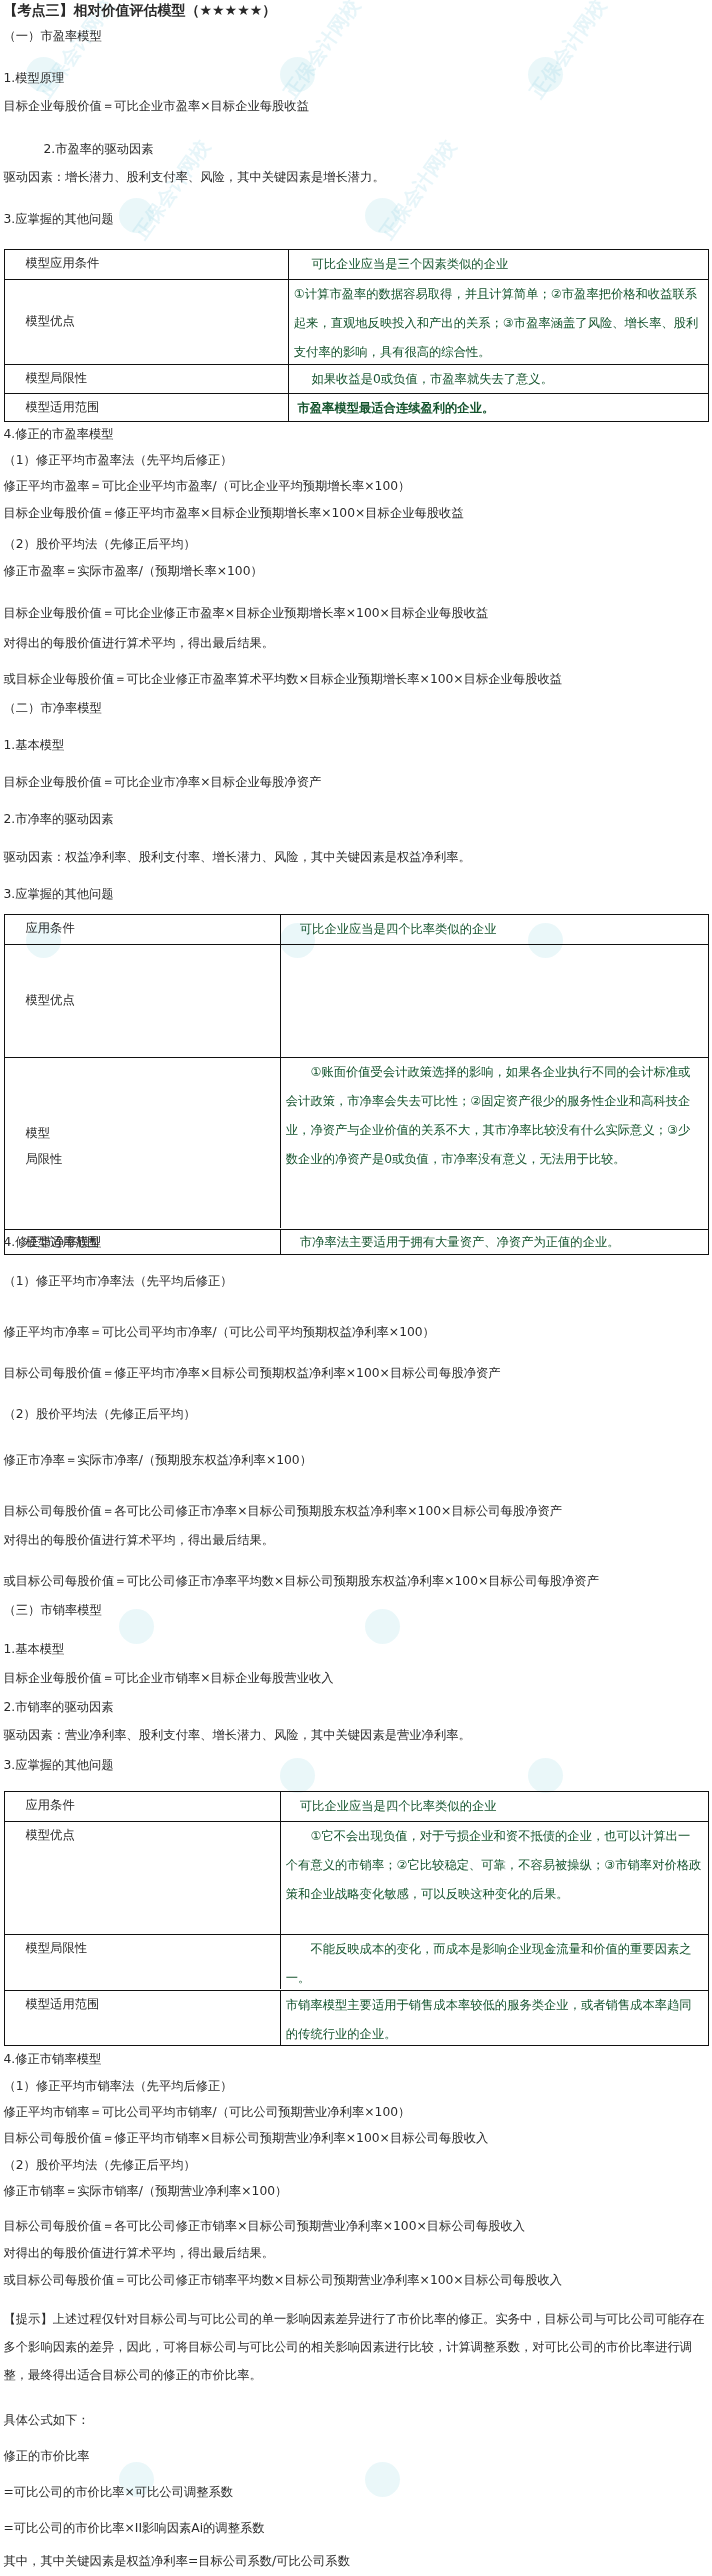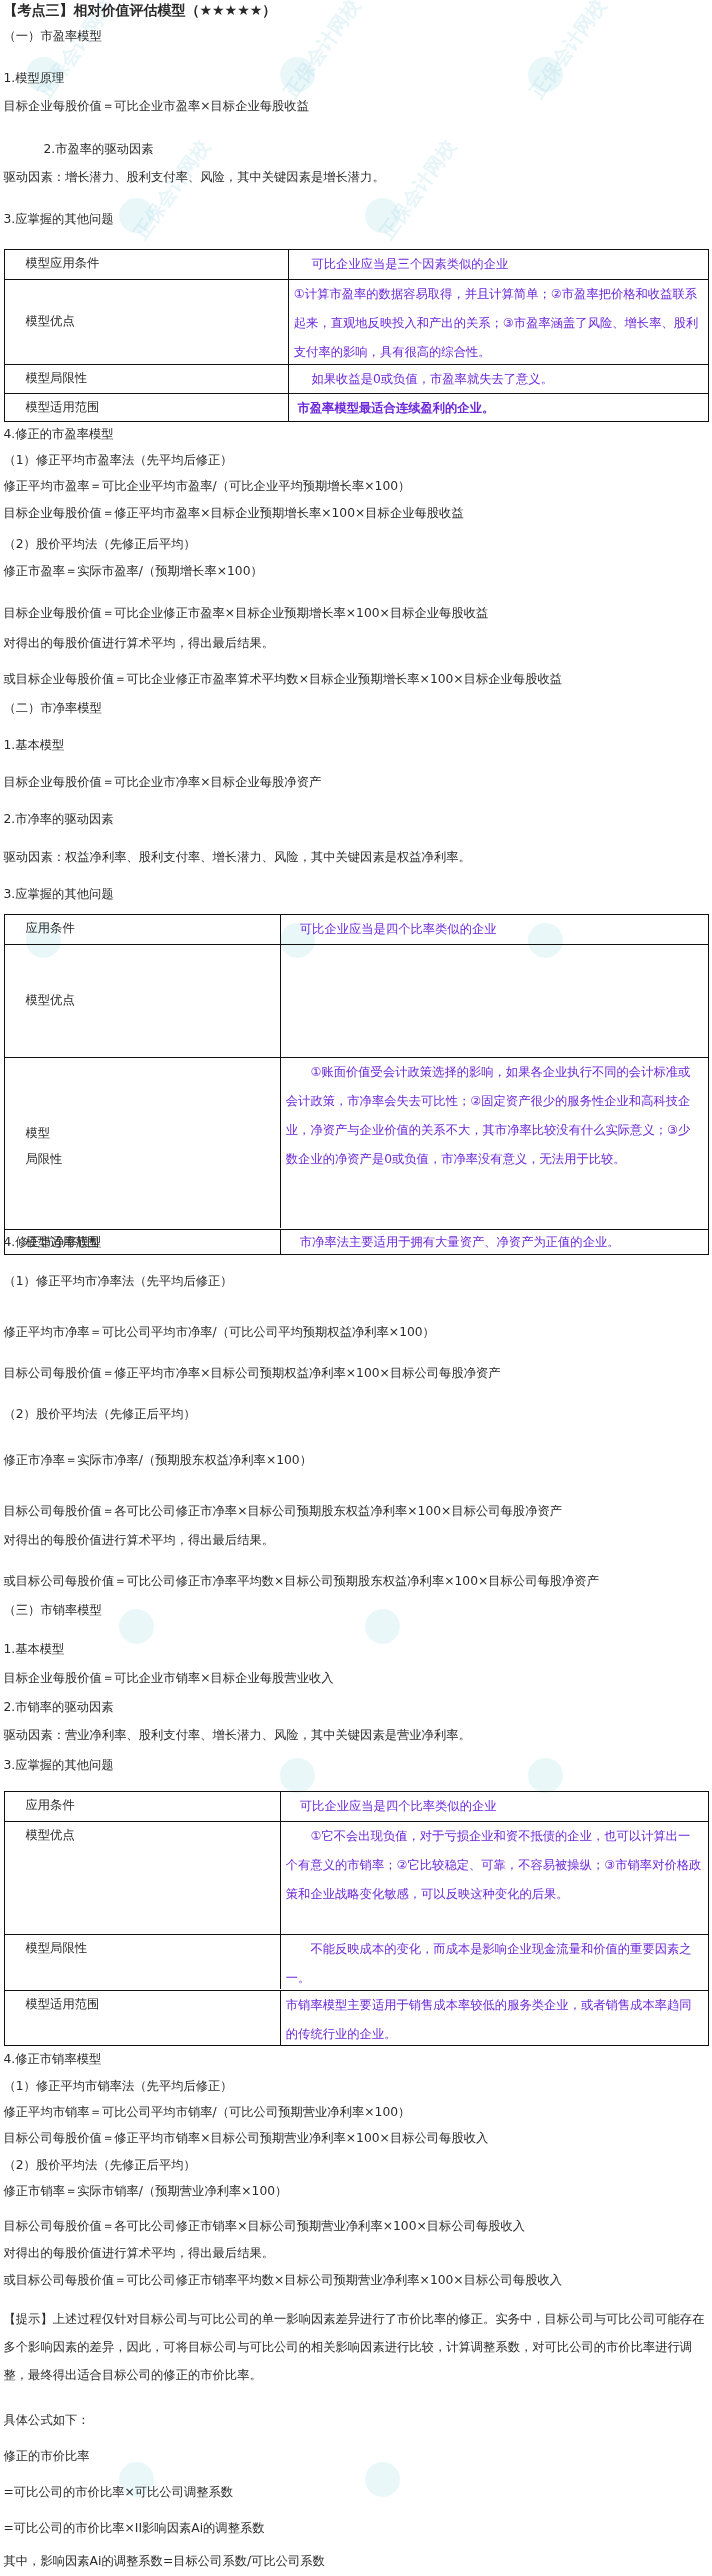--- a/index.html
+++ b/index.html
@@ -6,21 +6,21 @@
   body { width:712px; height:2576px; position:relative; overflow:hidden;
          font-family:"DejaVu Sans", "Liberation Sans", sans-serif; color:#222; }
   .line { position:absolute; left:3.5px; font-size:12.3px; line-height:17.6px; white-space:nowrap; color:#2a2a2a; }
   .title { font-size:14px; font-weight:bold; top:1.8px; }
   .tbl { position:absolute; left:3.5px; width:705px; border:1.3px solid #111; box-sizing:border-box; }
   .tr { position:absolute; left:0; right:0; border-top:1.3px solid #111; box-sizing:border-box; }
   .tr.first { border-top:none; }
   .c1 { position:absolute; left:0; top:0; bottom:0; border-right:1.3px solid #111; box-sizing:border-box; }
   .c2 { position:absolute; top:0; bottom:0; right:0; box-sizing:border-box; }
   .cl { position:absolute; left:35px; font-size:12.3px; line-height:17.6px; white-space:nowrap; color:#2a2a2a; }
-  .cr { position:absolute; left:5.3px; right:5.3px; font-size:12.3px; color:#6d28d9; line-height:29px; }
+  .cr { position:absolute; left:5.3px; right:5.3px; font-size:12.3px; color:#14532d; line-height:29px; }
   .wm { position:absolute; color:rgba(120,200,220,0.18); font-size:19.3px; font-weight:bold;
         transform:rotate(-55deg); white-space:nowrap; pointer-events:none; }
   .wmc { position:absolute; width:35px; height:35px; border-radius:50%; background:rgba(140,210,220,0.18); pointer-events:none; }
 </style>
 </head>
 <body>
 
 <div>
   <div class="wm" style="left:17.6px;top:35px;">正保会计网校</div>
   <div class="wm" style="left:264px;top:35px;">正保会计网校</div>
@@ -197,14 +197,14 @@
 <div class="line" style="top:2183px;">修正市销率＝实际市销率/（预期营业净利率×100）</div>
 <div class="line" style="top:2218px;">目标公司每股价值＝各可比公司修正市销率×目标公司预期营业净利率×100×目标公司每股收入</div>
 <div class="line" style="top:2245px;">对得出的每股价值进行算术平均，得出最后结果。</div>
 <div class="line" style="top:2272px;">或目标公司每股价值＝可比公司修正市销率平均数×目标公司预期营业净利率×100×目标公司每股收入</div>
 
 <div style="position:absolute;left:3.5px;top:2305px;width:705px;font-size:12.3px;line-height:28px;color:#2a2a2a;">【提示】上述过程仅针对目标公司与可比公司的单一影响因素差异进行了市价比率的修正。实务中，目标公司与可比公司可能存在多个影响因素的差异，因此，可将目标公司与可比公司的相关影响因素进行比较，计算调整系数，对可比公司的市价比率进行调整，最终得出适合目标公司的修正的市价比率。</div>
 <div class="line" style="top:2412px;">具体公式如下：</div>
 <div class="line" style="top:2448px;">修正的市价比率</div>
 <div class="line" style="top:2484px;">=可比公司的市价比率×可比公司调整系数</div>
 <div class="line" style="top:2520px;">=可比公司的市价比率×II影响因素Ai的调整系数</div>
-<div class="line" style="top:2553px;">其中，影响因素Ai的调整系数=目标公司系数/可比公司系数</div>
+<div class="line" style="top:2553px;">其中，其中关键因素是权益净利率=目标公司系数/可比公司系数</div>
 
 
 </body></html>

